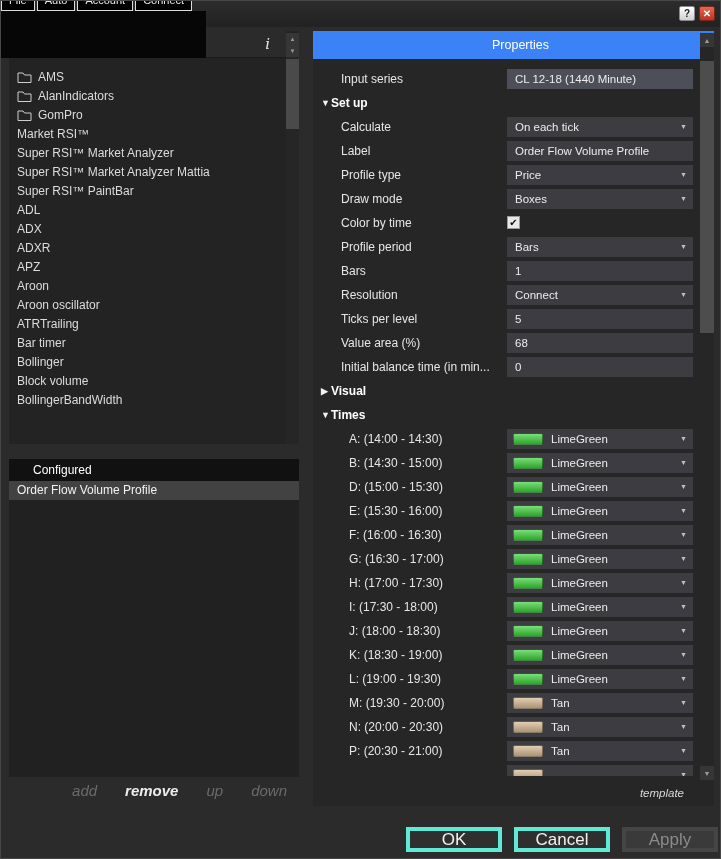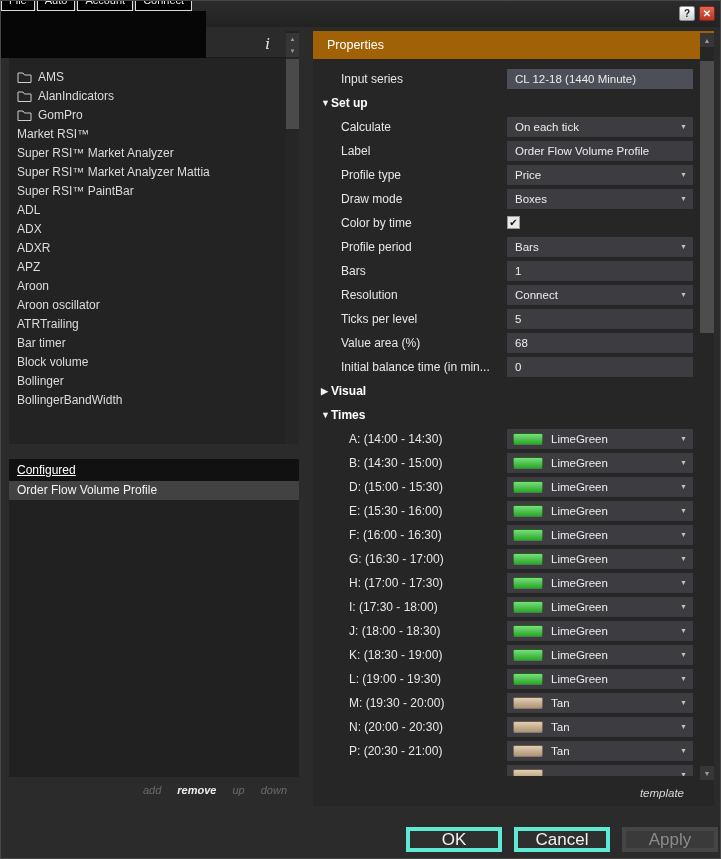--- a/index.html
+++ b/index.html
@@ -41,36 +41,36 @@
              font-size: 12px; color: #dcdcdc; white-space: nowrap; }
   .folder-icon { width: 15px; height: 12px; margin-right: 6px; display: inline-flex; flex: 0 0 auto; }
   .left-scroll { position: absolute; right: 0; top: 2px; bottom: 0; width: 13px; background: #262626; }
   .sb-arrow { width: 100%; height: 12px; background: #363636; color: #9c9c9c; font-size: 6px;
               display: flex; align-items: center; justify-content: center; }
   .left-thumb { width: 13px; height: 70px; background: #4a4a4a; margin-top: 2px; }
 
   
   .configured-header { position: absolute; left: 8px; top: 458px; width: 290px; height: 22px;
                        background: #111; color: #fff; font-size: 12px; line-height: 22px;
-                       padding-left: 8px; text-decoration: underline; }
+                       padding-left: 24px; }
   .configured-list { position: absolute; left: 8px; top: 480px; width: 290px; height: 296px;
                      background: #212121; }
   .cfg-row { height: 19px; background: #424242; color: #f2f2f2; font-size: 12px;
              line-height: 19px; padding-left: 8px; white-space: nowrap; overflow: hidden; }
   .list-actions { position: absolute; left: 8px; top: 779px; width: 290px; height: 20px;
-                  display: flex; justify-content: flex-end; align-items: center; gap: 16px;
-                  padding-right: 12px; font-size: 11px; font-style: italic; }
+                  display: flex; justify-content: flex-end; align-items: center; gap: 28px;
+                  padding-right: 12px; font-size: 15px; font-style: italic; }
   .action { color: #6b6b6b; }
   .action.enabled { color: #ececec; font-weight: bold; }
 
   
   .properties-panel { position: absolute; left: 312px; top: 30px; width: 401px; height: 775px;
                       background: #262626; }
-  .prop-header { position: absolute; top: 0; left: 0; right: 0; height: 28px; background: #a16207;
-                 color: #fff; font-size: 12.5px; line-height: 28px; padding-left: 14px; }
+  .prop-header { position: absolute; top: 0; left: 0; right: 0; height: 28px; background: #3b82f6;
+                 color: #fff; font-size: 12.5px; line-height: 28px; padding-left: 14px; text-align: center; }
   .prop-rows { position: absolute; top: 36px; left: 0; right: 16px; height: 709px; overflow: hidden; }
   .prop-row { height: 24px; position: relative; display: flex; align-items: center;
               font-size: 12px; color: #e6e6e6; }
   .plabel { padding-left: 28px; white-space: nowrap; overflow: hidden; }
   .prop-row.indent .plabel { padding-left: 36px; }
   .prop-row.group { color: #fff; font-weight: bold; }
   .tri { width: 14px; padding-left: 8px; font-size: 9px; color: #f2f2f2; }
   .glabel { padding-left: 4px; white-space: nowrap; }
   .val { position: absolute; left: 194px; top: 2px; width: 186px; height: 20px;
          background: #3d3d41; color: #ececec; font-size: 11.5px; line-height: 20px;
@@ -186,24 +186,24 @@
         <div class="ind-row">
           <span class="ind-label">Aroon oscillator</span>
         </div>
         <div class="ind-row">
           <span class="ind-label">ATRTrailing</span>
         </div>
         <div class="ind-row">
           <span class="ind-label">Bar timer</span>
         </div>
         <div class="ind-row">
+          <span class="ind-label">Bollinger</span>
+        </div>
+        <div class="ind-row">
           <span class="ind-label">Block volume</span>
-        </div>
-        <div class="ind-row">
-          <span class="ind-label">Bollinger</span>
         </div>
         <div class="ind-row">
           <span class="ind-label">BollingerBandWidth</span>
         </div>
       </div>
     <div class="left-scroll">
       <div class="sb-arrow">▲</div>
       <div class="sb-arrow">▼</div>
       <div class="left-thumb"></div>
     </div>

